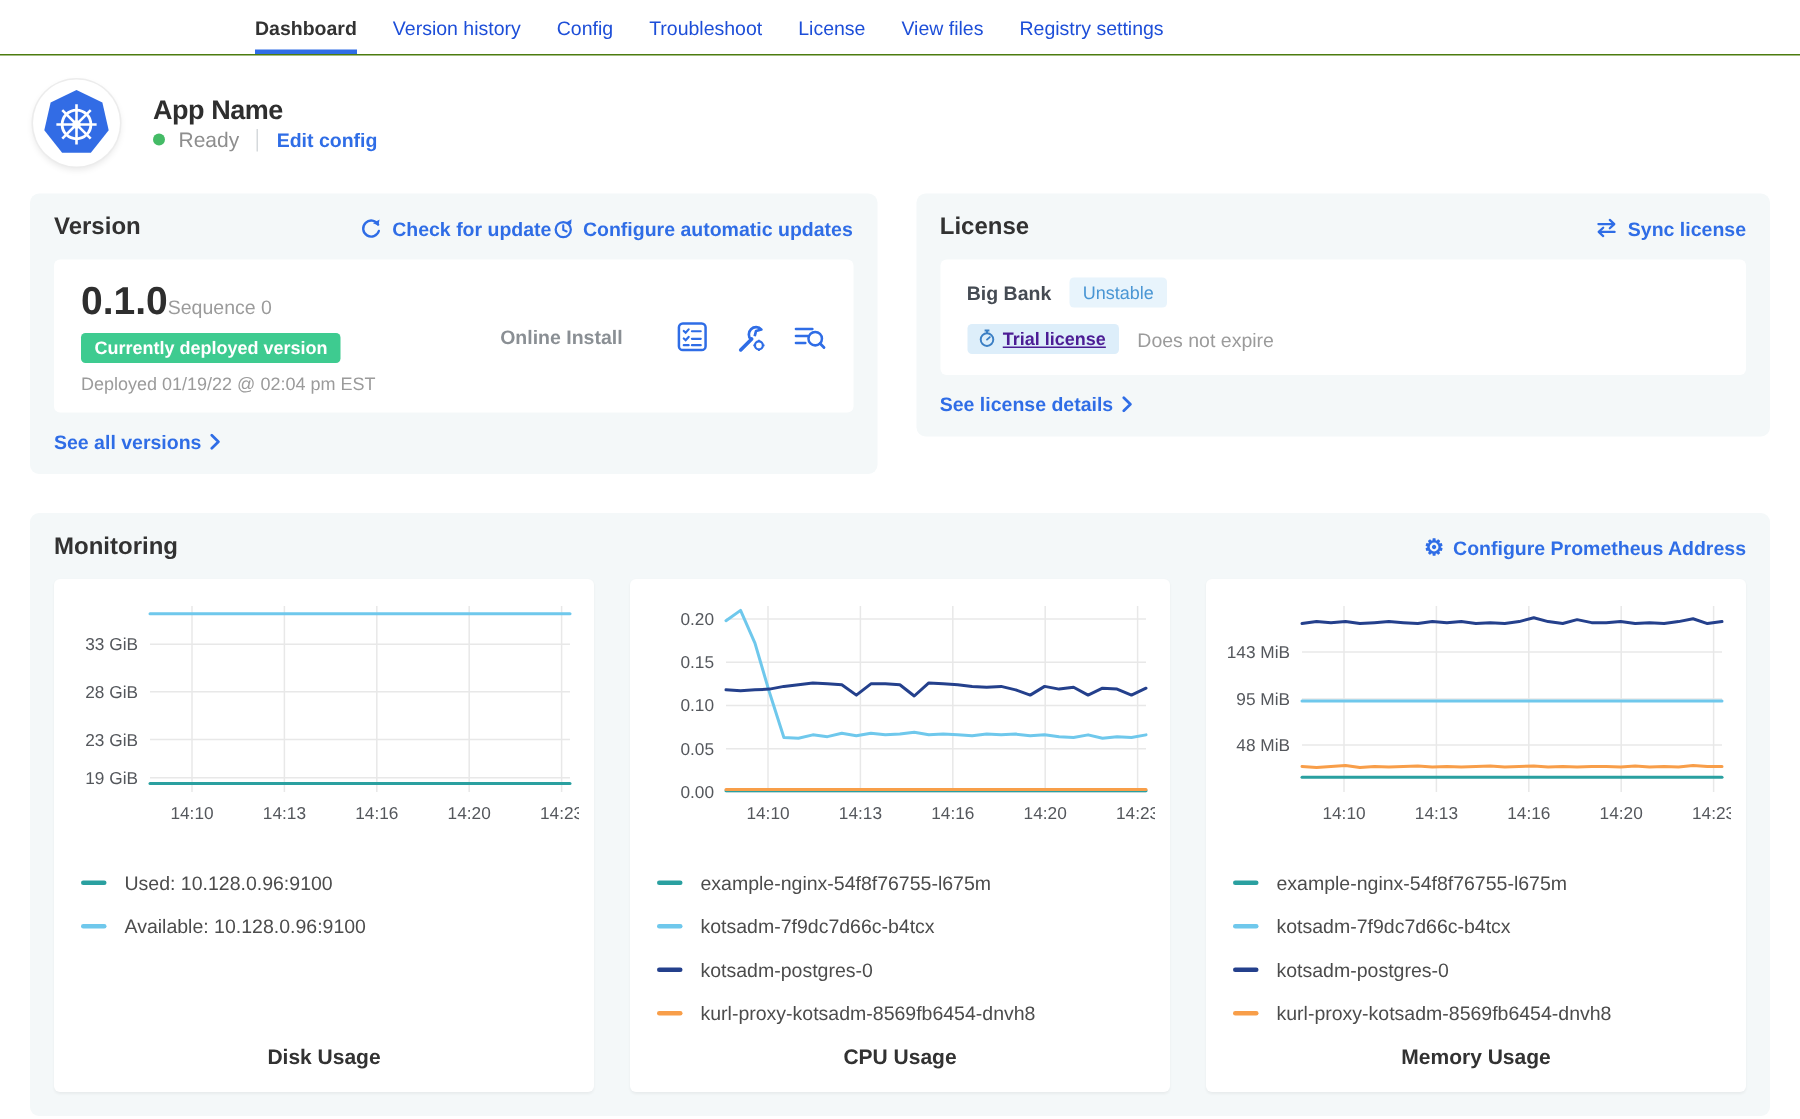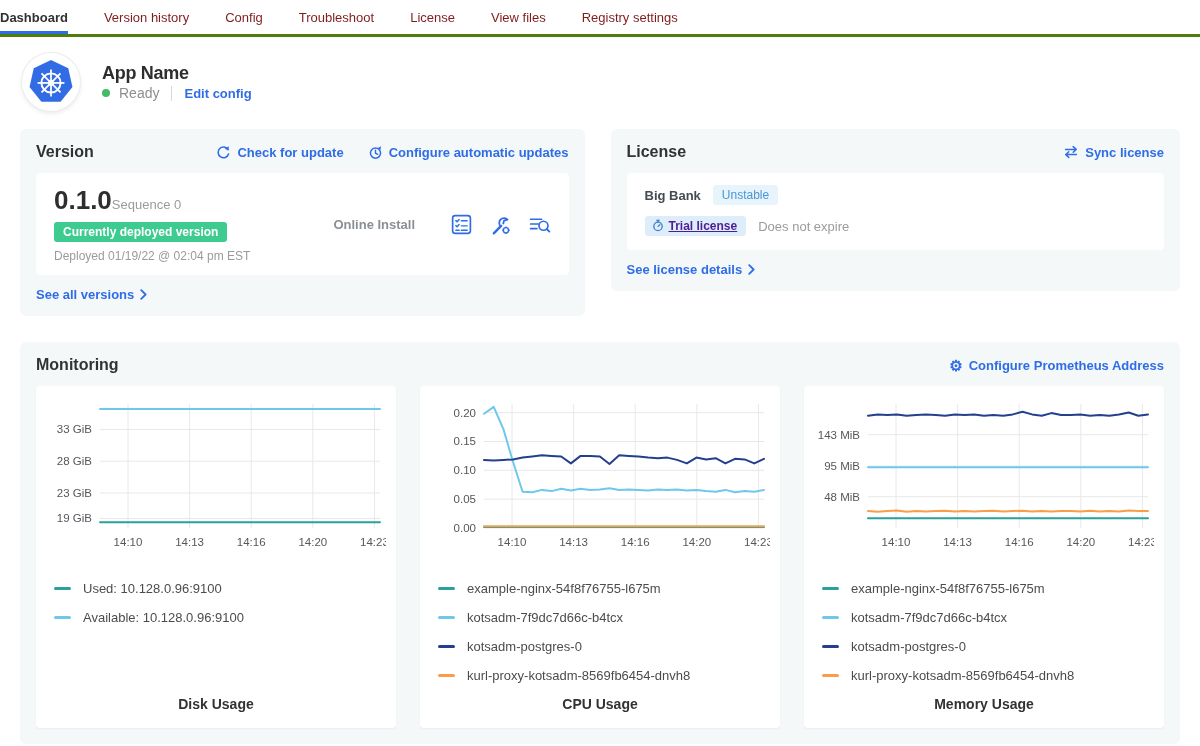--- a/index.html
+++ b/index.html
@@ -1,38 +1,38 @@
 <!DOCTYPE html>
 <html><head>
 <meta charset="utf-8">
 <style>
   * { box-sizing: border-box; margin: 0; padding: 0; }
   html,body { width:1200px; height:746px; background:#fff; font-family:"Liberation Sans",sans-serif; overflow:hidden; }
 
   
-  .topnav { height:37px; border-bottom:3px solid #4d7c0f; display:flex; align-items:stretch; gap:36px; background:#fff; }
-  .tab { display:flex; align-items:center; font-size:13px; color:#7f1d1d; cursor:pointer; border-bottom:3px solid transparent; padding-top:3px; }
+  .topnav { height:37px; border-bottom:1px solid #4d7c0f; display:flex; align-items:stretch; padding-left:170px; gap:24px; background:#fff; }
+  .tab { display:flex; align-items:center; font-size:13px; color:#1d4ed8; cursor:pointer; border-bottom:3px solid transparent; padding-top:3px; }
   .tab.active { color:#323232; font-weight:bold; border-bottom-color:#2f6de6; }
 
   
   .app-header { display:flex; align-items:center; gap:22px; padding:16px 22px 18px; }
   .app-icon-wrap { width:58px; height:58px; border-radius:50%; background:#fff; box-shadow:0 0 0 1px #ececec, 0 2px 5px rgba(0,0,0,.10); display:flex; align-items:center; justify-content:center; }
   .app-title { font-size:18px; font-weight:bold; color:#2e2e2e; letter-spacing:-.3px; }
   .status-row { display:flex; align-items:center; gap:9px; margin-top:1px; }
   .ready-dot { width:8px; height:8px; border-radius:50%; background:#44bb66; }
   .status-text { font-size:14px; color:#8e8e8e; }
   .vdiv { width:1px; height:15px; background:#d5d9dc; margin:0 3px; }
   .blue-link { color:#2f6de6; font-weight:bold; font-size:13px; display:flex; align-items:center; gap:6px; cursor:pointer; text-decoration:none; white-space:nowrap; }
 
   
   .cards-row { display:flex; gap:26px; padding:0 20px; align-items:flex-start; }
   .card { background:#f4f8f9; border-radius:6px; padding:14px 16px 14px; }
   .card-head { display:flex; justify-content:space-between; align-items:center; margin-bottom:12px; }
   .card-title { font-size:16px; font-weight:bold; color:#323232; }
-  .head-links { display:flex; gap:24px; }
+  .head-links { display:flex; }
   .inner { background:#fff; border-radius:4px; }
 
   .version-card { width:565px; }
   .version-inner { padding:12px 18px 12px; display:flex; align-items:center; }
   .v-left { width:245px; }
   .v-number-row { display:flex; align-items:baseline; }
   .v-number { font-size:26px; font-weight:bold; color:#2e2e2e; }
   .v-seq { font-size:13px; color:#9b9b9b; }
   .green-badge { display:inline-block; background:#3ecb90; color:#fff; font-size:12px; font-weight:bold; padding:3px 9px; border-radius:3px; margin:6px 0 7px; }
   .v-deployed { font-size:12px; color:#9b9b9b; }

